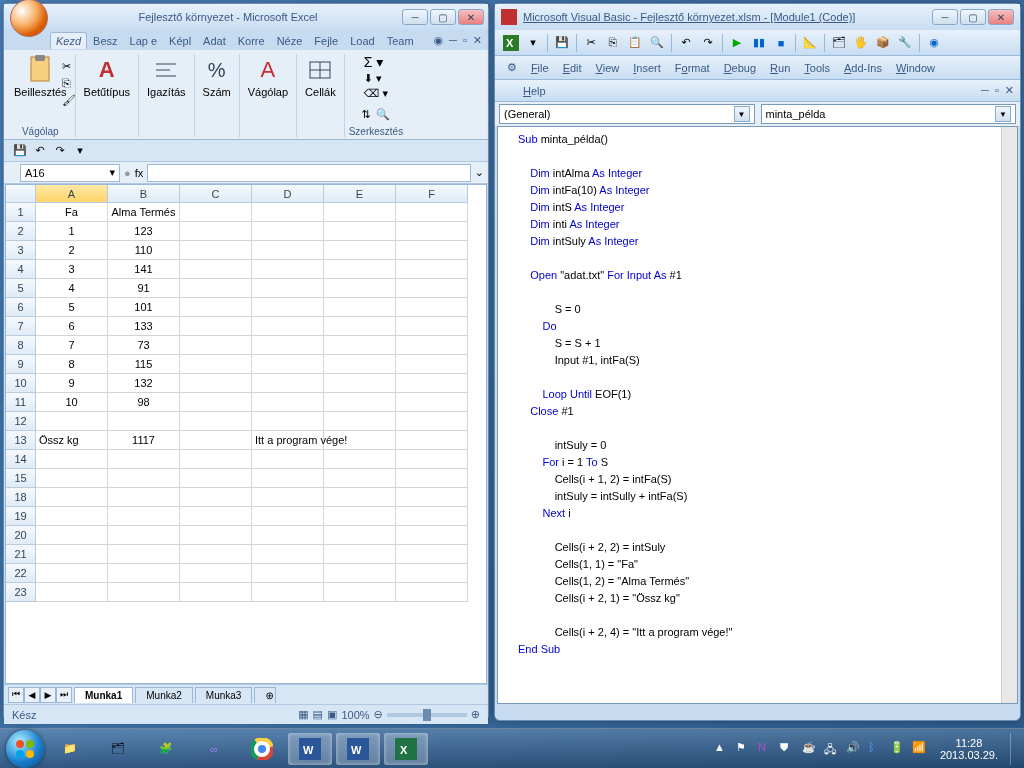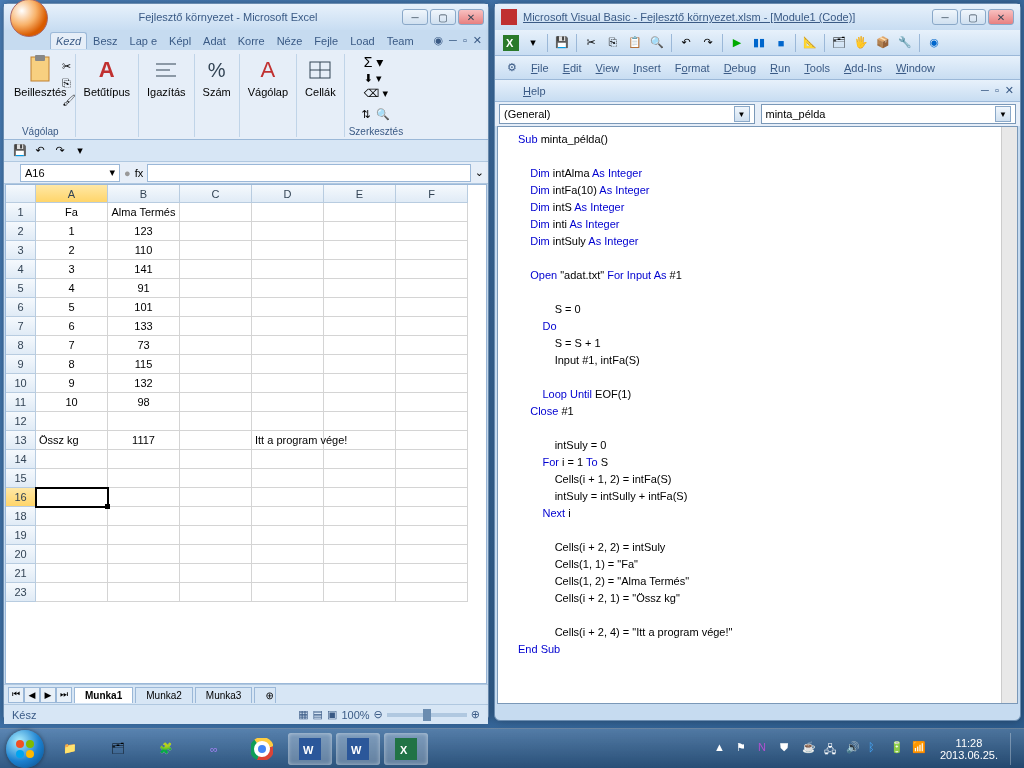--- a/index.html
+++ b/index.html
@@ -366,29 +366,20 @@
           <div class="row">
             <div class="row-hdr">15</div>
             <div class="cell c"></div>
             <div class="cell c"></div>
             <div class="cell"></div>
             <div class="cell"></div>
             <div class="cell"></div>
             <div class="cell"></div>
           </div>
           <div class="row">
-            <div class="row-hdr sel">16</div>
-            <div class="cell c sel"></div>
-            <div class="cell c"></div>
-            <div class="cell"></div>
-            <div class="cell"></div>
-            <div class="cell"></div>
-            <div class="cell"></div>
-          </div>
-          <div class="row">
             <div class="row-hdr">18</div>
             <div class="cell c"></div>
             <div class="cell c"></div>
             <div class="cell"></div>
             <div class="cell"></div>
             <div class="cell"></div>
             <div class="cell"></div>
           </div>
           <div class="row">
             <div class="row-hdr">19</div>
@@ -403,20 +394,29 @@
             <div class="row-hdr">20</div>
             <div class="cell c"></div>
             <div class="cell c"></div>
             <div class="cell"></div>
             <div class="cell"></div>
             <div class="cell"></div>
             <div class="cell"></div>
           </div>
           <div class="row">
             <div class="row-hdr">21</div>
+            <div class="cell c"></div>
+            <div class="cell c"></div>
+            <div class="cell"></div>
+            <div class="cell"></div>
+            <div class="cell"></div>
+            <div class="cell"></div>
+          </div>
+          <div class="row">
+            <div class="row-hdr">22</div>
             <div class="cell c"></div>
             <div class="cell c"></div>
             <div class="cell"></div>
             <div class="cell"></div>
             <div class="cell"></div>
             <div class="cell"></div>
           </div>
           <div class="row">
             <div class="row-hdr">23</div>
             <div class="cell c"></div>
@@ -610,19 +610,19 @@
     <span class="ic" style="color:#b050d0;">N</span>
     <span class="ic">⛊</span>
     <span class="ic" style="color:#f80;">☕</span>
     <span class="ic">🖧</span>
     <span class="ic">🔊</span>
     <span class="ic" style="color:#4af;">ᛒ</span>
     <span class="ic">🔋</span>
     <span class="ic">📶</span>
     <div class="clock">
       <div>11:28</div>
-      <div>2013.06.25.</div>
+      <div>2013.03.29.</div>
     </div>
     <div style="width:8px;height:32px;border-left:1px solid rgba(255,255,255,.3);"></div>
   </div>
 </div>
 
 </div>
 
 </body></html>

